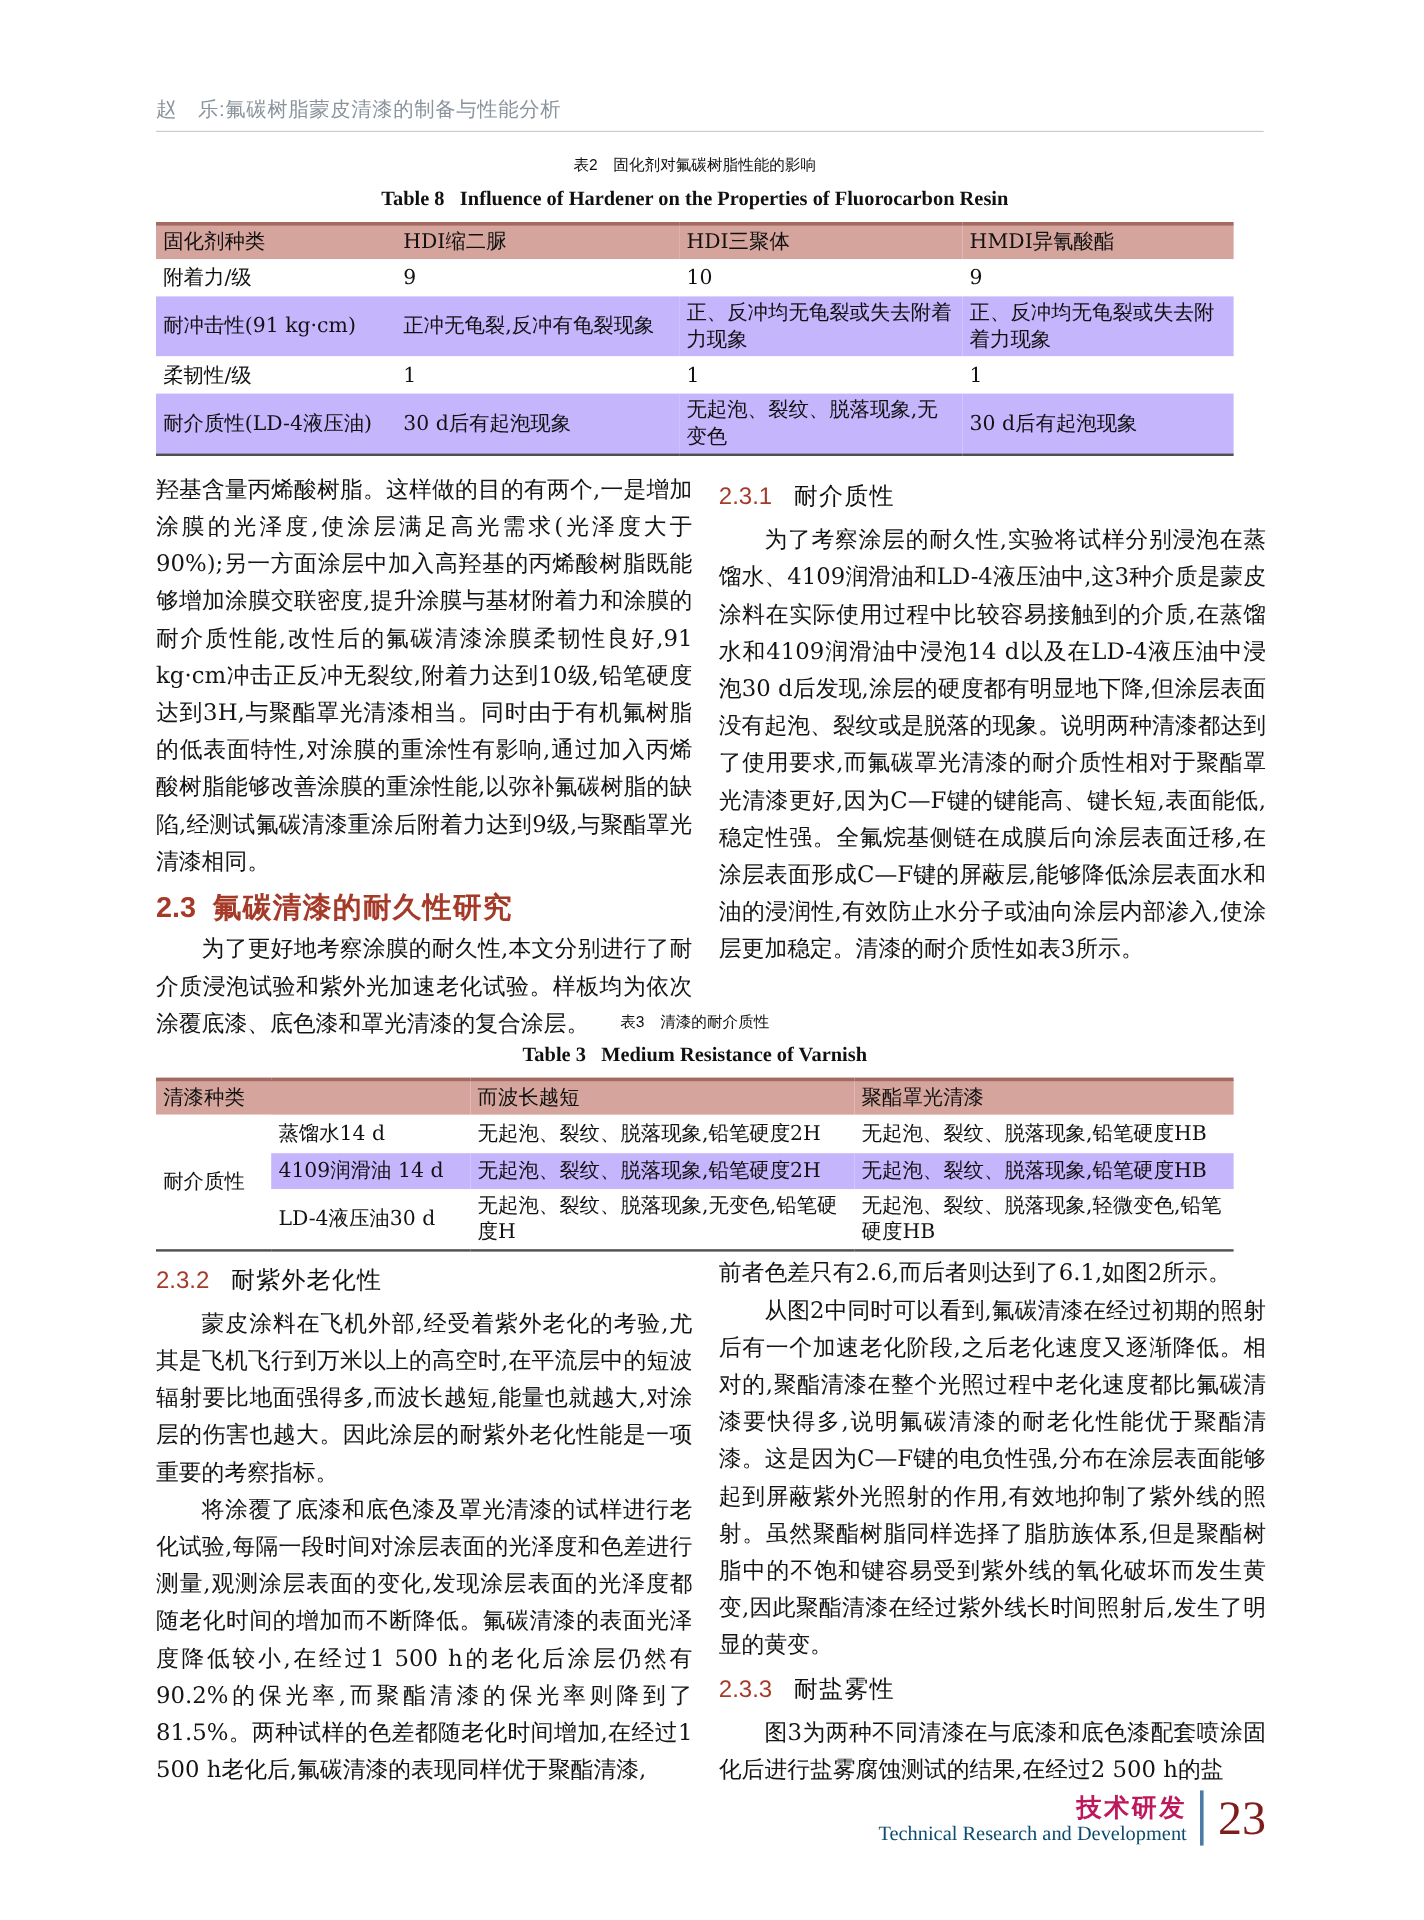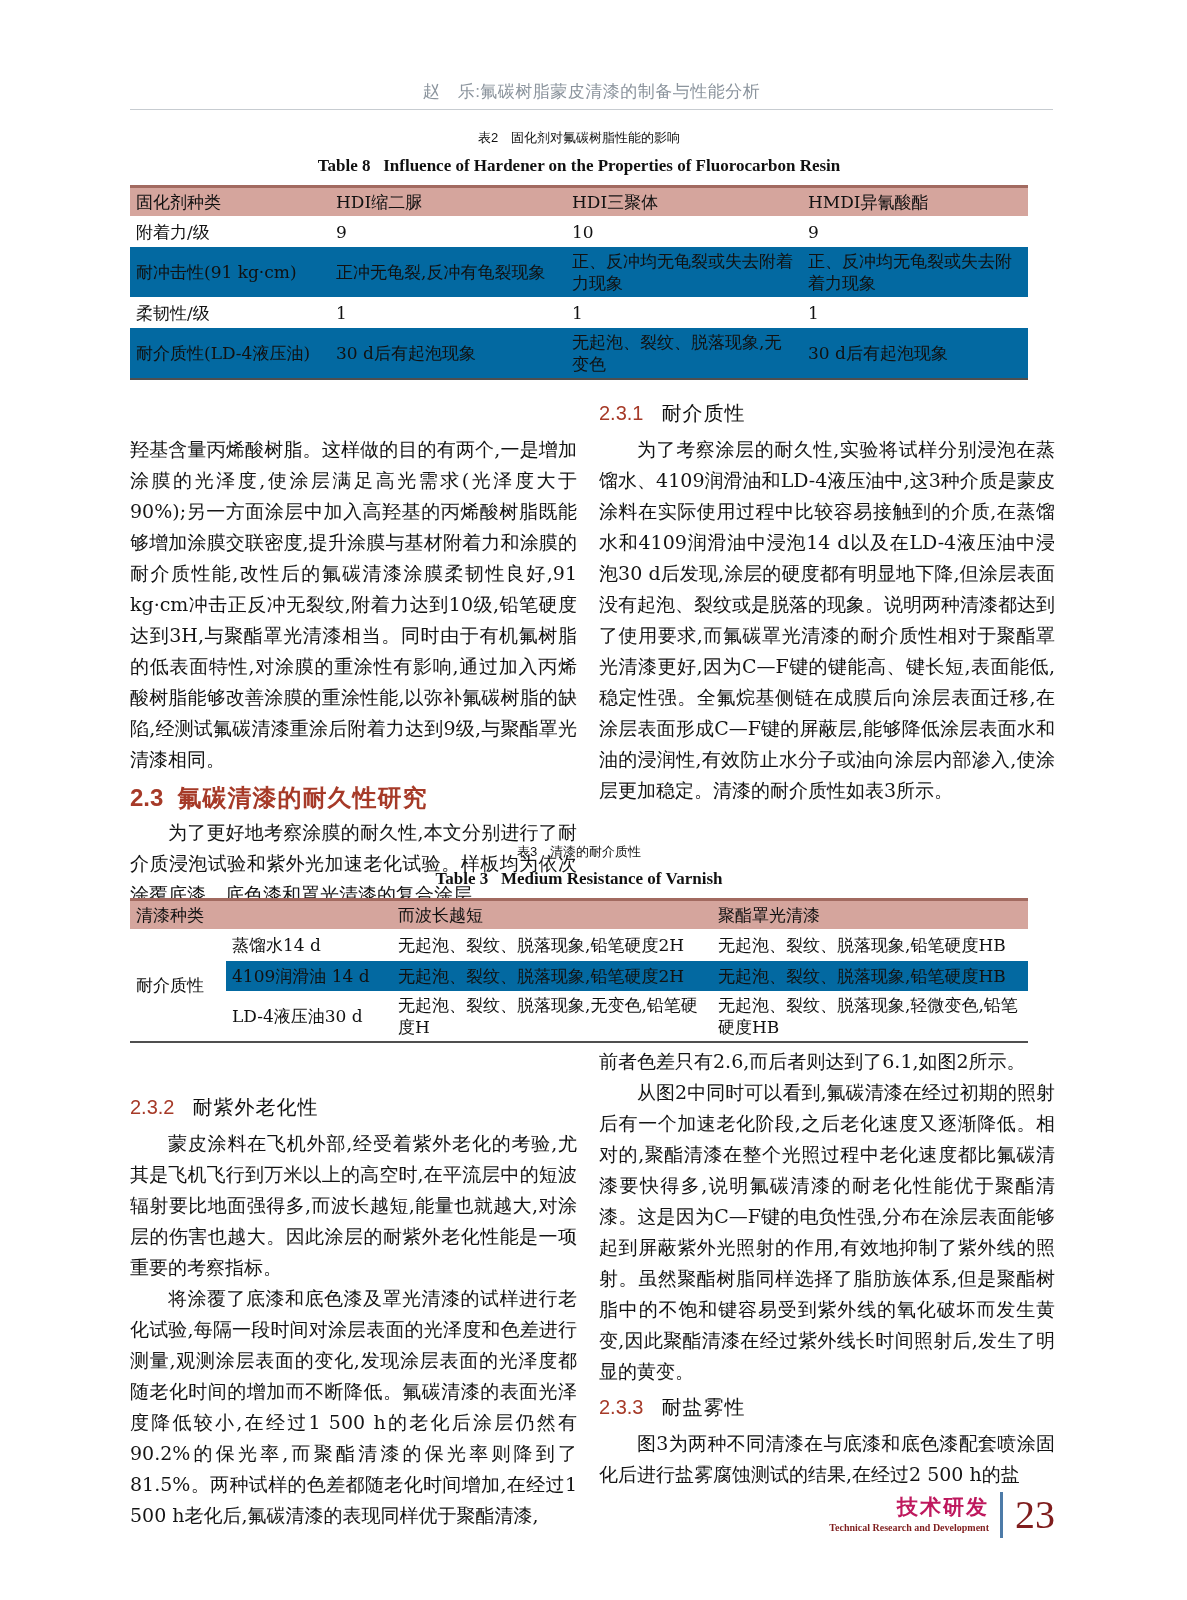--- a/index.html
+++ b/index.html
@@ -2,74 +2,74 @@
 <html lang="zh"><head>
 <meta charset="utf-8">
 <style>
   html,body{margin:0;padding:0;background:#ffffff;}
   .page{
     position:relative;width:1187px;height:1600px;background:#fff;overflow:hidden;
     font-family:"DejaVu Serif","Liberation Serif",serif;color:#141414;
   }
   
   .running-head{
-    position:absolute;top:80px;left:130px;width:923px;text-align:center;
+    position:absolute;top:80px;left:130px;width:923px;text-align:left;
     font-family:"Liberation Sans","DejaVu Sans",sans-serif;
     font-size:17px;color:#8b949d;letter-spacing:0.5px;
   }
   .head-rule{position:absolute;top:109px;left:130px;width:923px;height:1px;background:#c7ccd1;}
   
   .caption{position:absolute;left:130px;width:898px;text-align:center;white-space:pre;}
   .cap-zh{font-family:"Liberation Sans","DejaVu Sans",sans-serif;font-weight:normal;font-size:13px;color:#111;}
   .cap-en{font-family:"Liberation Serif","DejaVu Serif",serif;font-weight:bold;font-size:17px;color:#111;}
   
   .tbl{
     position:absolute;left:130px;width:898px;border-collapse:collapse;table-layout:fixed;
     border-top:3px solid #a26a60;border-bottom:2px solid #4f4f4f;
     font-size:17px;line-height:22px;color:#111;
   }
   .tbl th,.tbl td{font-weight:normal;text-align:left;vertical-align:middle;padding:3px 6px;}
   .tbl .c1{text-align:left;}
   .pink-dark{background:#d5a59d;}
-  .pink{background:#0369a1;}
+  .pink{background:#c4b5fd;}
   .white{background:#ffffff;}
   .t2 thead tr{height:27px;}
   .t2 .r-sm{height:31px;}
   .t2 .r-lg{height:49px;}
   .t3 thead tr{height:27px;}
   .t3 .r-sm{height:32px;}
   .t3 .r-md{height:30px;}
   .t3 .r-lg{height:45px;}
   .rowlabel{background:#ffffff;text-align:left;padding-left:12px;}
   
   .cols{position:absolute;left:130px;width:925px;display:flex;gap:22px;}
   .cols-upper{top:393px;}
   .cols-lower{top:1046px;}
-  .col-l{width:447px;margin-top:41px;}
+  .col-l{width:447px;}
   .col-r{width:456px;}
   .para{font-size:19px;line-height:31px;text-align:justify;margin:0;text-indent:2em;}
   .para.noindent{text-indent:0;}
   .h-major{
     margin:7px 0 4px 0;font-family:"Liberation Sans","DejaVu Sans",sans-serif;
     font-weight:bold;font-size:24px;color:#a63a28;line-height:31px;
   }
   .h-major .h-title{margin-left:14px;letter-spacing:1px;}
   .h-minor{margin:4px 0 4px 0;font-size:20px;line-height:33px;color:#111;}
   .h-minor .h-num{font-family:"Liberation Sans","DejaVu Sans",sans-serif;color:#a63a28;}
   .h-minor .h-title{margin-left:18px;letter-spacing:1px;}
   
   .footer{position:absolute;top:1492px;right:132px;display:flex;align-items:center;}
   .footer-labels{text-align:right;}
   .footer-zh{
     font-family:"Liberation Sans","DejaVu Sans",sans-serif;font-weight:bold;
     font-size:21px;color:#be185d;letter-spacing:2px;line-height:24px;
   }
   .footer-en{
-    font-family:"Liberation Serif","DejaVu Serif",serif;font-weight:bold;
-    font-size:10px;color:#7f1d1d;margin-top:2px;line-height:14px;
+    font-family:"Liberation Serif","DejaVu Serif",serif;font-weight:normal;
+    font-size:17px;color:#0c4a6e;margin-top:2px;line-height:14px;
   }
   .footer-bar{width:3px;height:46px;background:#4d7ba8;margin:0 12px 0 11px;}
   .footer-page{font-family:"Liberation Serif","DejaVu Serif",serif;font-size:40px;color:#7f1d1d;line-height:46px;}
 </style>
 </head>
 <body>
 
 <div class="page">
 
   <div class="running-head">赵　乐:氟碳树脂蒙皮清漆的制备与性能分析</div>

